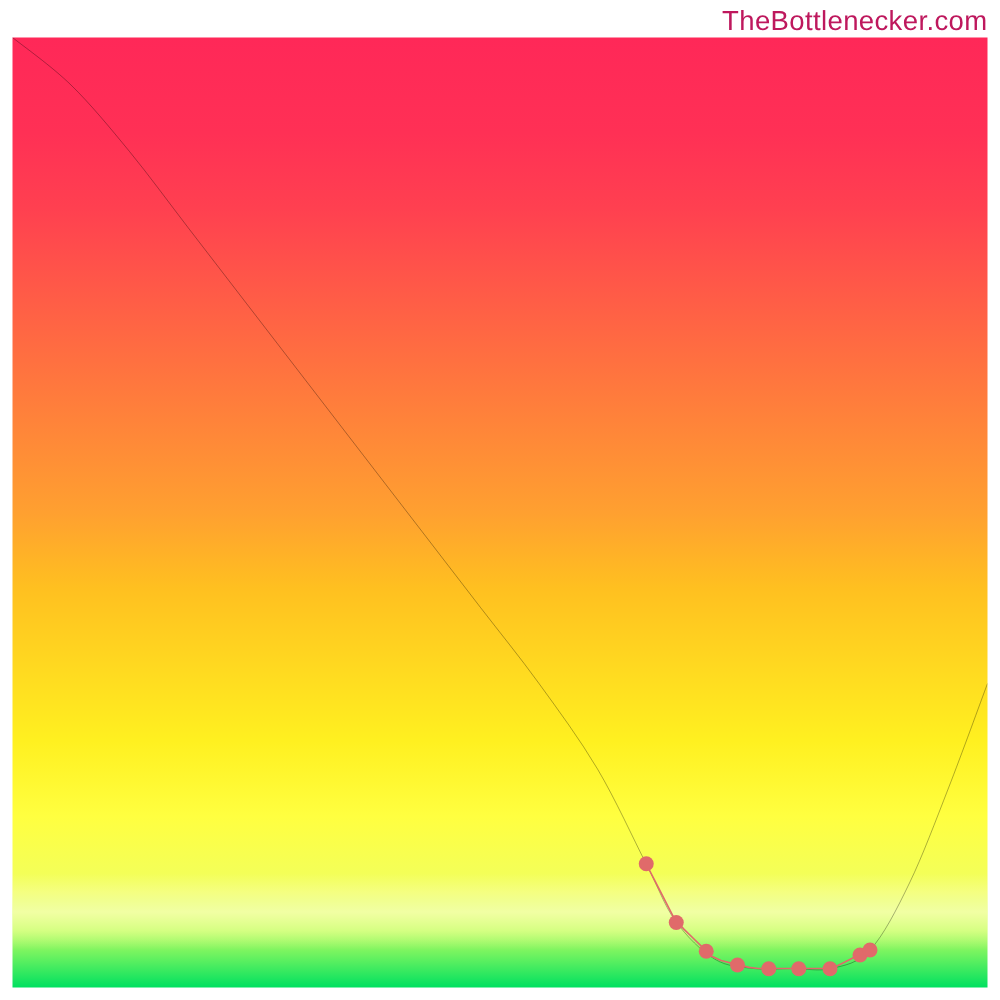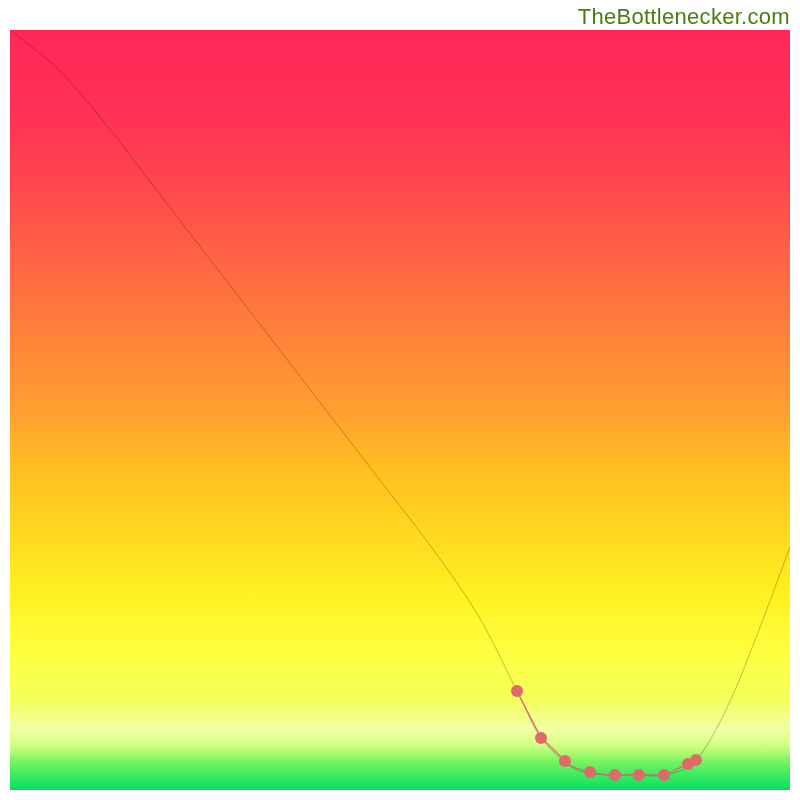--- a/index.html
+++ b/index.html
@@ -75,21 +75,21 @@
   margin-left: -6px;
   margin-top: -6px;
   border-radius: 50%;
   background: #e06a6a;
 }
 
 .watermark {
   position: absolute;
   top: 4px;
   right: 10px;
-  color: #4d7c0f;
+  color: #be185d;
   font-size: 22px;
   letter-spacing: 0.3px;
 }
 </style>
 </head>
 <body>
 
 <div class="watermark">TheBottlenecker.com</div>
 
 <div class="plot-area">

